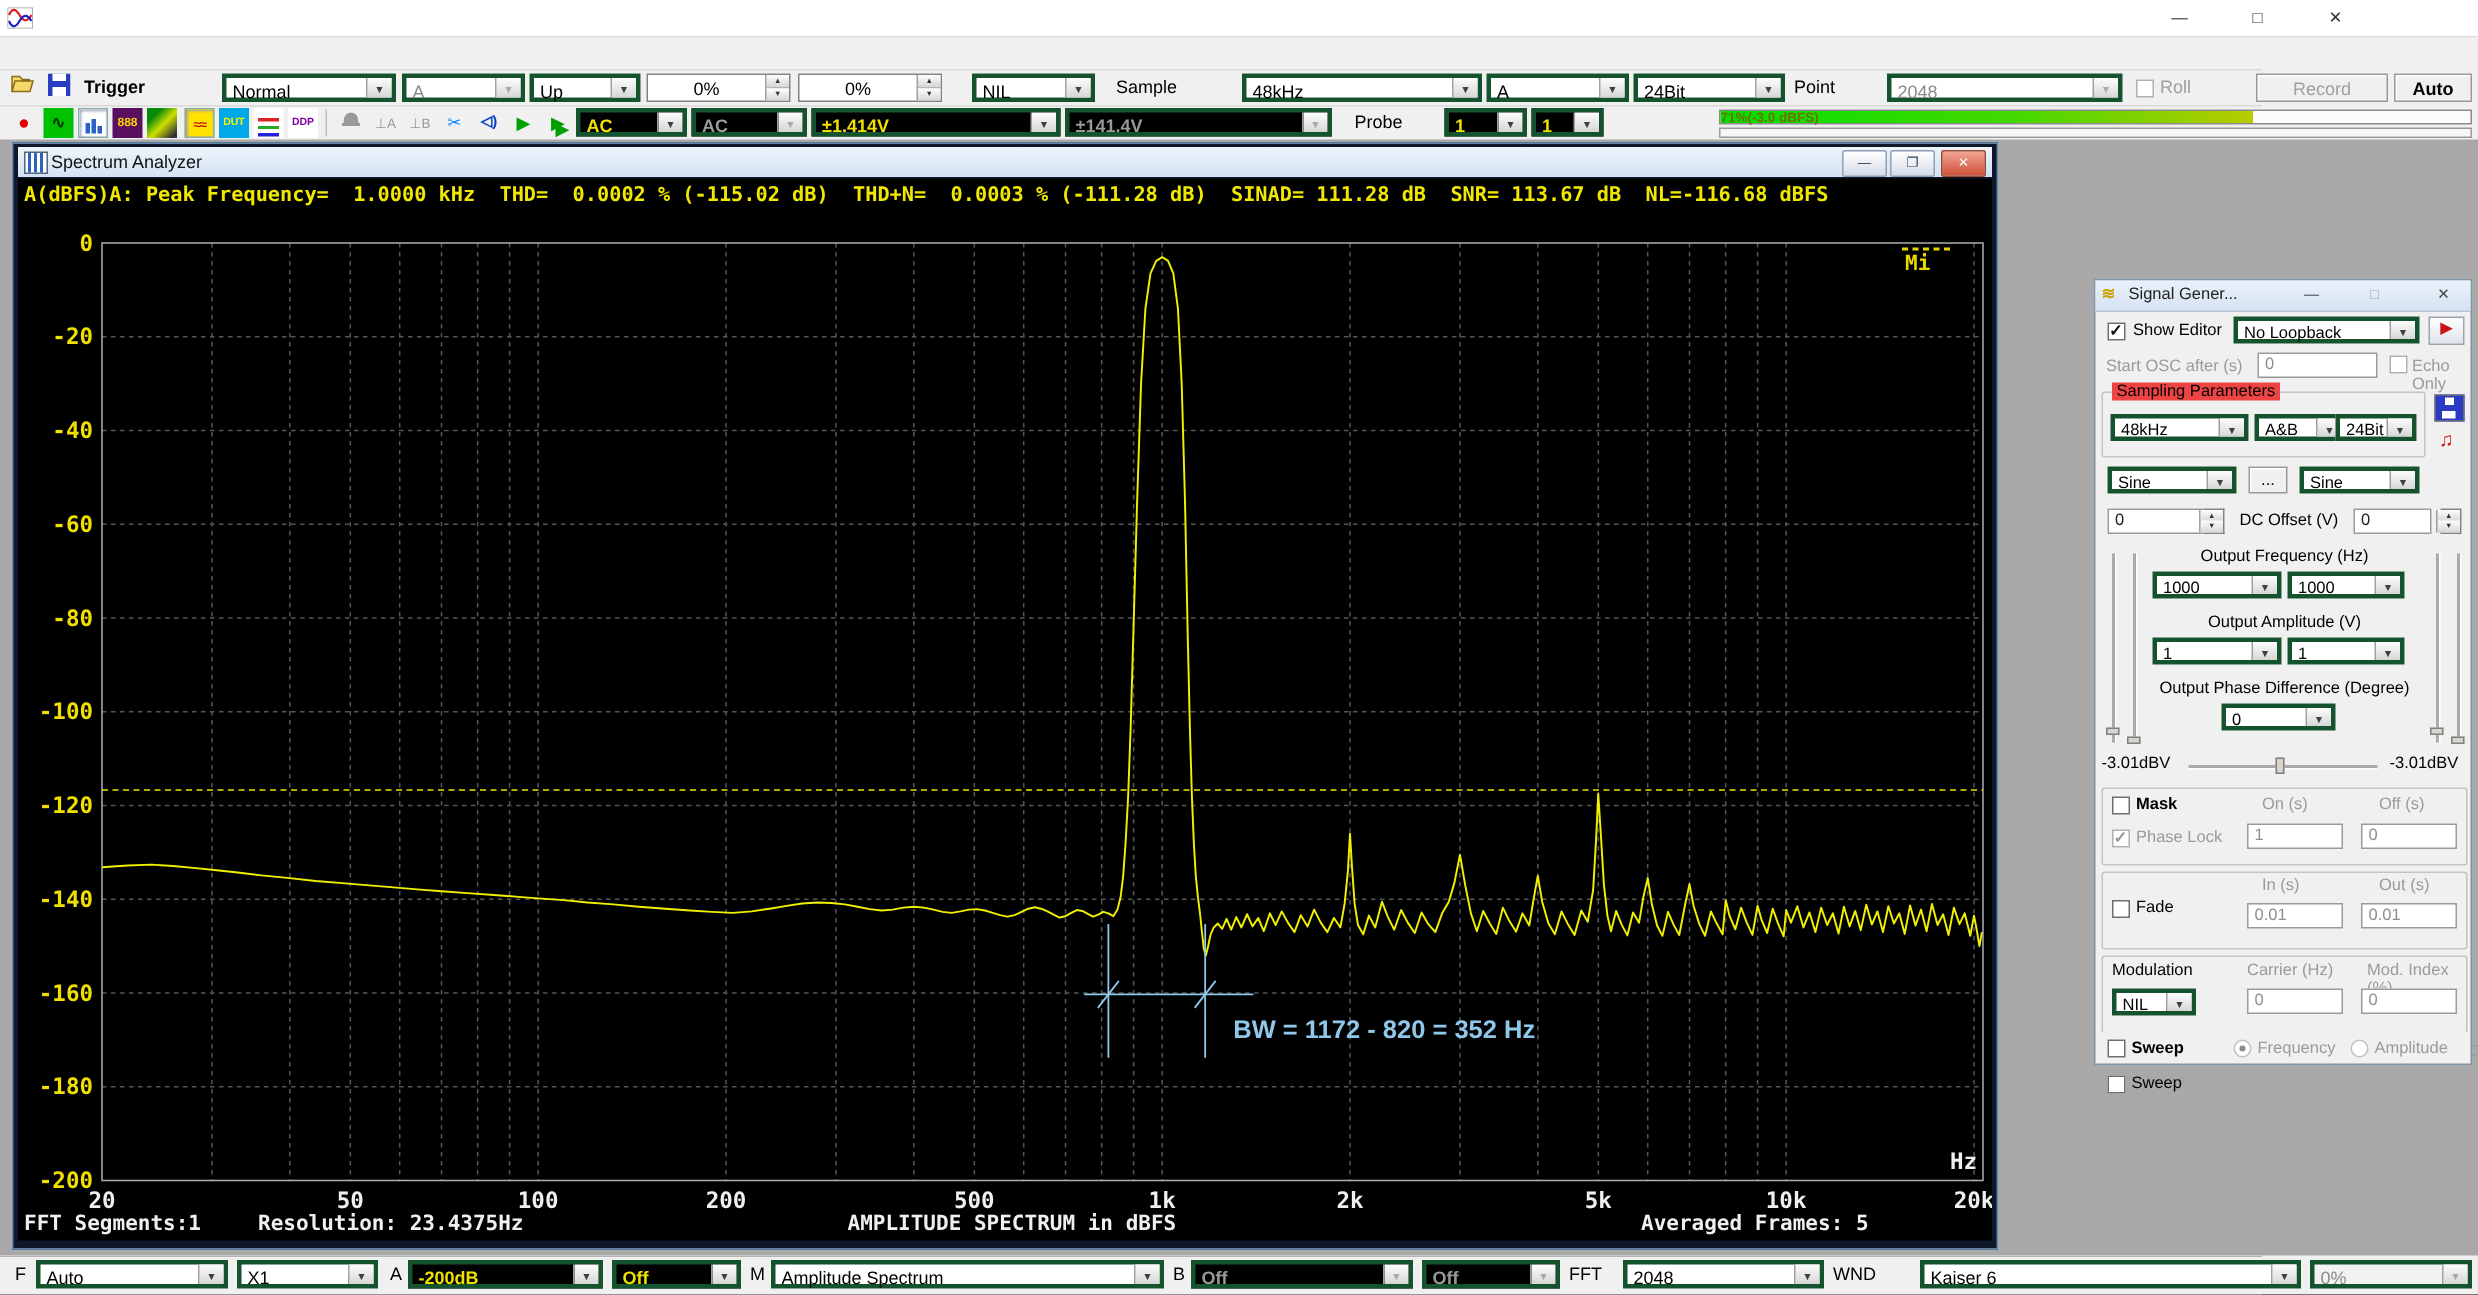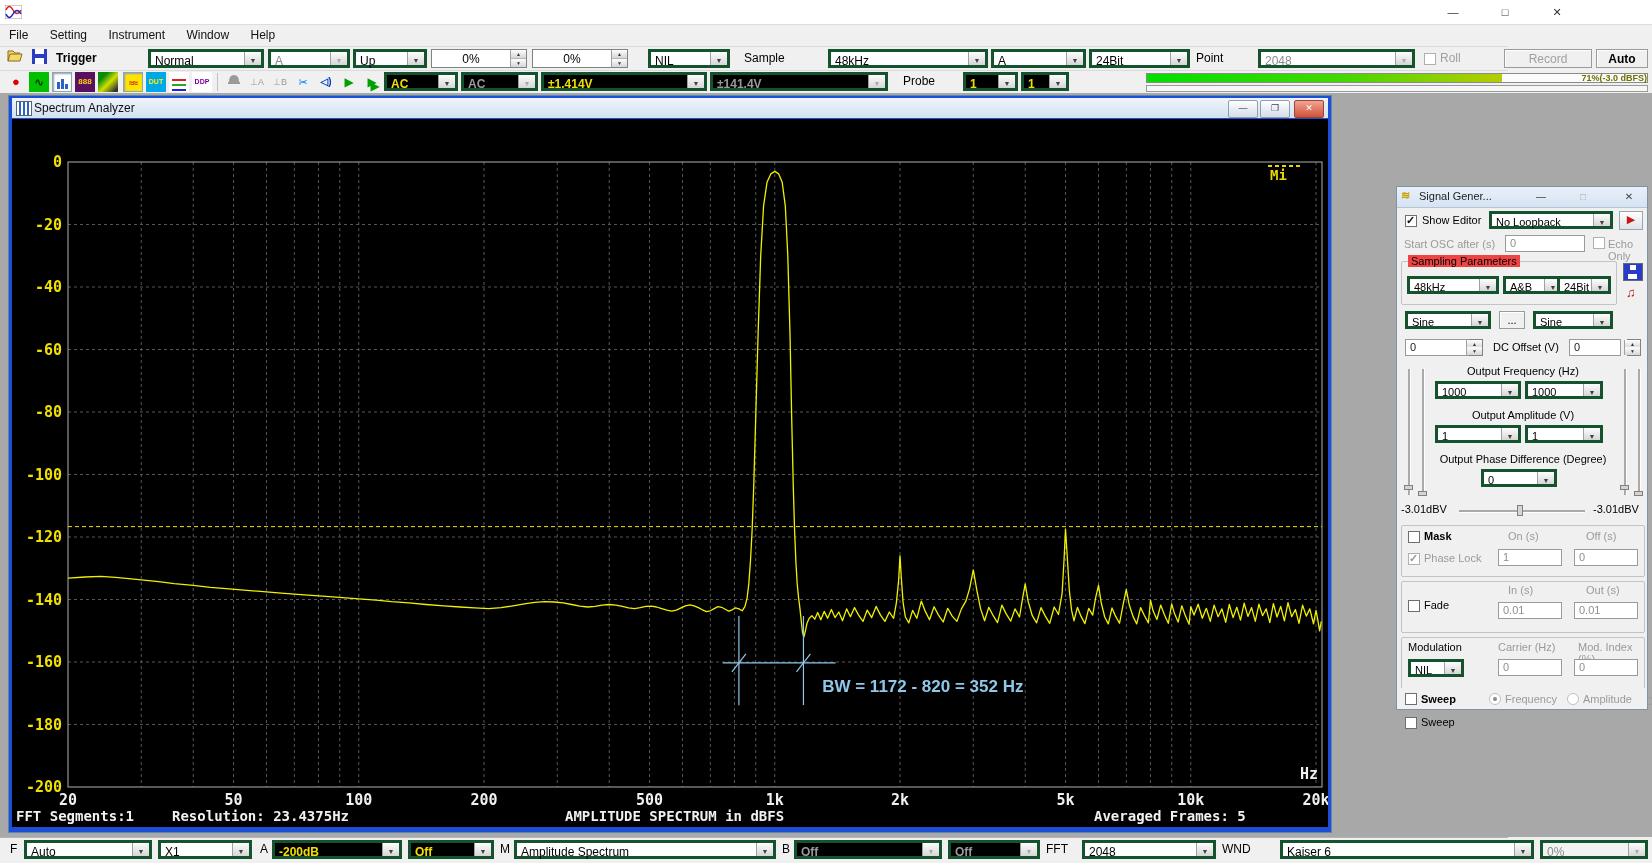--- a/index.html
+++ b/index.html
@@ -41,25 +41,25 @@
   .cb.dis.chk::before{color:#9a9a9a;}
   .radio{position:absolute;width:12px;height:12px;border-radius:50%;background:#fff;border:1px solid #9a9a9a;box-sizing:border-box;}
   .radio.sel::before{content:"";position:absolute;left:3px;top:3px;width:4px;height:4px;border-radius:50%;background:#8a8a8a;}
   
   .ic{position:absolute;top:1px;width:20px;height:20px;text-align:center;line-height:20px;font-size:11px;box-sizing:border-box;}
   .ic.press{border:1px solid #8aa;box-shadow:inset 1px 1px 2px #99b;background:#e6eef2;}
   .sep{position:absolute;top:2px;width:1px;height:18px;background:#c0c0c0;}
   
   .pbar{position:absolute;left:1146px;top:2px;width:502px;height:10px;border:1px solid #8a8a8a;background:#fbfbfb;box-sizing:border-box;}
   .pfill{position:absolute;left:0;top:0;bottom:0;width:71%;background:linear-gradient(90deg,#00e000,#44d800 55%,#b8cc00);}
-  .ptext{position:absolute;left:0;right:0;top:-1px;text-align:right;font-size:9px;font-weight:bold;color:#6f6f00;}
+  .ptext{position:absolute;left:0;right:0;top:-1px;text-align:left;font-size:9px;font-weight:bold;color:#6f6f00;}
   .pbar2{position:absolute;left:1146px;top:14px;width:502px;height:7px;border:1px solid #9a9a9a;background:#f7f7f7;box-sizing:border-box;}
   
   .workspace{position:absolute;left:0;top:93px;width:1652px;height:744px;background:#a8a8a8;}
-  .specwin{position:absolute;left:8px;top:2px;width:1324px;height:738px;border:1px solid #5f87ad;background:#1d4ed8;box-sizing:border-box;}
+  .specwin{position:absolute;left:8px;top:2px;width:1324px;height:738px;border:1px solid #5f87ad;background:#0f172a;box-sizing:border-box;}
   .spec-tb{position:absolute;left:3px;top:2px;right:3px;height:20px;background:linear-gradient(#eef4fb,#d2e1f1);}
   .spec-title{position:absolute;left:22px;top:3px;font-size:12px;color:#111;}
   .spec-ic{position:absolute;left:4px;top:3px;width:14px;height:13px;background:#fff;border:1px solid #567;background-image:linear-gradient(90deg,transparent 2px,#2c62c8 2px,#2c62c8 4px,transparent 4px,transparent 6px,#2c62c8 6px,#2c62c8 8px,transparent 8px,transparent 10px,#2c62c8 10px,#2c62c8 12px,transparent 12px);}
   .mdibtn{position:absolute;top:2px;width:28px;height:16px;border:1px solid #8fa0b2;border-radius:2px;background:linear-gradient(#fefefe,#d5dde8);text-align:center;line-height:14px;font-size:9px;color:#345;}
   .mdibtn.close{background:linear-gradient(#f2a493,#cf5239);color:#fff;border-color:#9a4433;}
   .client{position:absolute;left:3px;top:23px;width:1316px;height:708px;background:#000;overflow:hidden;}
   .readout{position:absolute;left:4px;top:3px;white-space:pre;font:bold 13.5px "DejaVu Sans Mono",monospace;color:#f0e800;z-index:2;}
   #plot{position:absolute;left:0;top:0;}
   .statustext{position:absolute;font:bold 14px "DejaVu Sans Mono",monospace;color:#f0f0f0;white-space:pre;z-index:2;}
   
@@ -92,27 +92,20 @@
     <svg class="abs" style="left:5px;top:5px" width="17" height="14">
       <rect x="0" y="0" width="17" height="14" fill="#fff" stroke="#999"></rect>
       <path d="M1 5 Q4 -2 8 5 T16 5" stroke="#d22" fill="none" stroke-width="1.5"></path>
       <path d="M1 9 Q4 16 8 9 T16 9" stroke="#22c" fill="none" stroke-width="1.5"></path>
     </svg>
     <span class="capbtn" style="left:1430px">—</span>
     <span class="capbtn" style="left:1482px">□</span>
     <span class="capbtn" style="left:1534px">✕</span>
   </div>
 
-  <div class="menubar">
-    <span class="menuitem">File</span>
-    <span class="menuitem">Setting</span>
-    <span class="menuitem">Instrument</span>
-    <span class="menuitem">Window</span>
-    <span class="menuitem">Help</span>
-  </div>
 
   <div class="tb tb1">
     <span class="ic" style="left:6px;top:2px;width:20px;height:20px">
       <svg width="18" height="14">
           <path d="M1 12 L3 5 L15 5 L13 12 Z M1 12 L1 2 L6 2 L8 4 L13 4" fill="#f5d76a" stroke="#8a6d1a"></path>
         </svg>
     </span>
     <span class="ic" style="left:29px;top:2px;width:20px;height:20px">
       <svg width="15" height="15">
           <rect x="0" y="0" width="15" height="15" fill="#2b3cc4"></rect>
@@ -228,20 +221,21 @@
 
     <div class="specwin">
       <div class="spec-tb">
         <span class="spec-ic"></span>
         <span class="spec-title">Spectrum Analyzer</span>
         <span class="mdibtn" style="right:70px">—</span>
         <span class="mdibtn" style="right:38px">❐</span>
         <span class="mdibtn close" style="right:4px">✕</span>
       </div>
       <div class="client">
+        <div class="readout">A(dBFS)A: Peak Frequency=  1.0000 kHz  THD=  0.0002 % (-115.02 dB)  THD+N=  0.0003 % (-111.28 dB)  SINAD= 111.28 dB  SNR= 113.67 dB  NL=-116.68 dBFS</div>
         <svg id="plot" width="1316" height="708">
             <line x1="129.25396376716338" y1="43" x2="129.25396376716338" y2="668" stroke="#565656" stroke-width="1" stroke-dasharray="3,3"></line>
             <line x1="181.22847819621617" y1="43" x2="181.22847819621617" y2="668" stroke="#565656" stroke-width="1" stroke-dasharray="3,3"></line>
             <line x1="221.54304360756765" y1="43" x2="221.54304360756765" y2="668" stroke="#565656" stroke-width="1" stroke-dasharray="3,3"></line>
             <line x1="254.48244196337959" y1="43" x2="254.48244196337959" y2="668" stroke="#565656" stroke-width="1" stroke-dasharray="3,3"></line>
             <line x1="282.3323064497147" y1="43" x2="282.3323064497147" y2="668" stroke="#565656" stroke-width="1" stroke-dasharray="3,3"></line>
             <line x1="306.45695639243235" y1="43" x2="306.45695639243235" y2="668" stroke="#565656" stroke-width="1" stroke-dasharray="3,3"></line>
             <line x1="327.73640573054297" y1="43" x2="327.73640573054297" y2="668" stroke="#565656" stroke-width="1" stroke-dasharray="3,3"></line>
             <line x1="346.77152180378386" y1="43" x2="346.77152180378386" y2="668" stroke="#565656" stroke-width="1" stroke-dasharray="3,3"></line>
             <line x1="472" y1="43" x2="472" y2="668" stroke="#565656" stroke-width="1" stroke-dasharray="3,3"></line>

